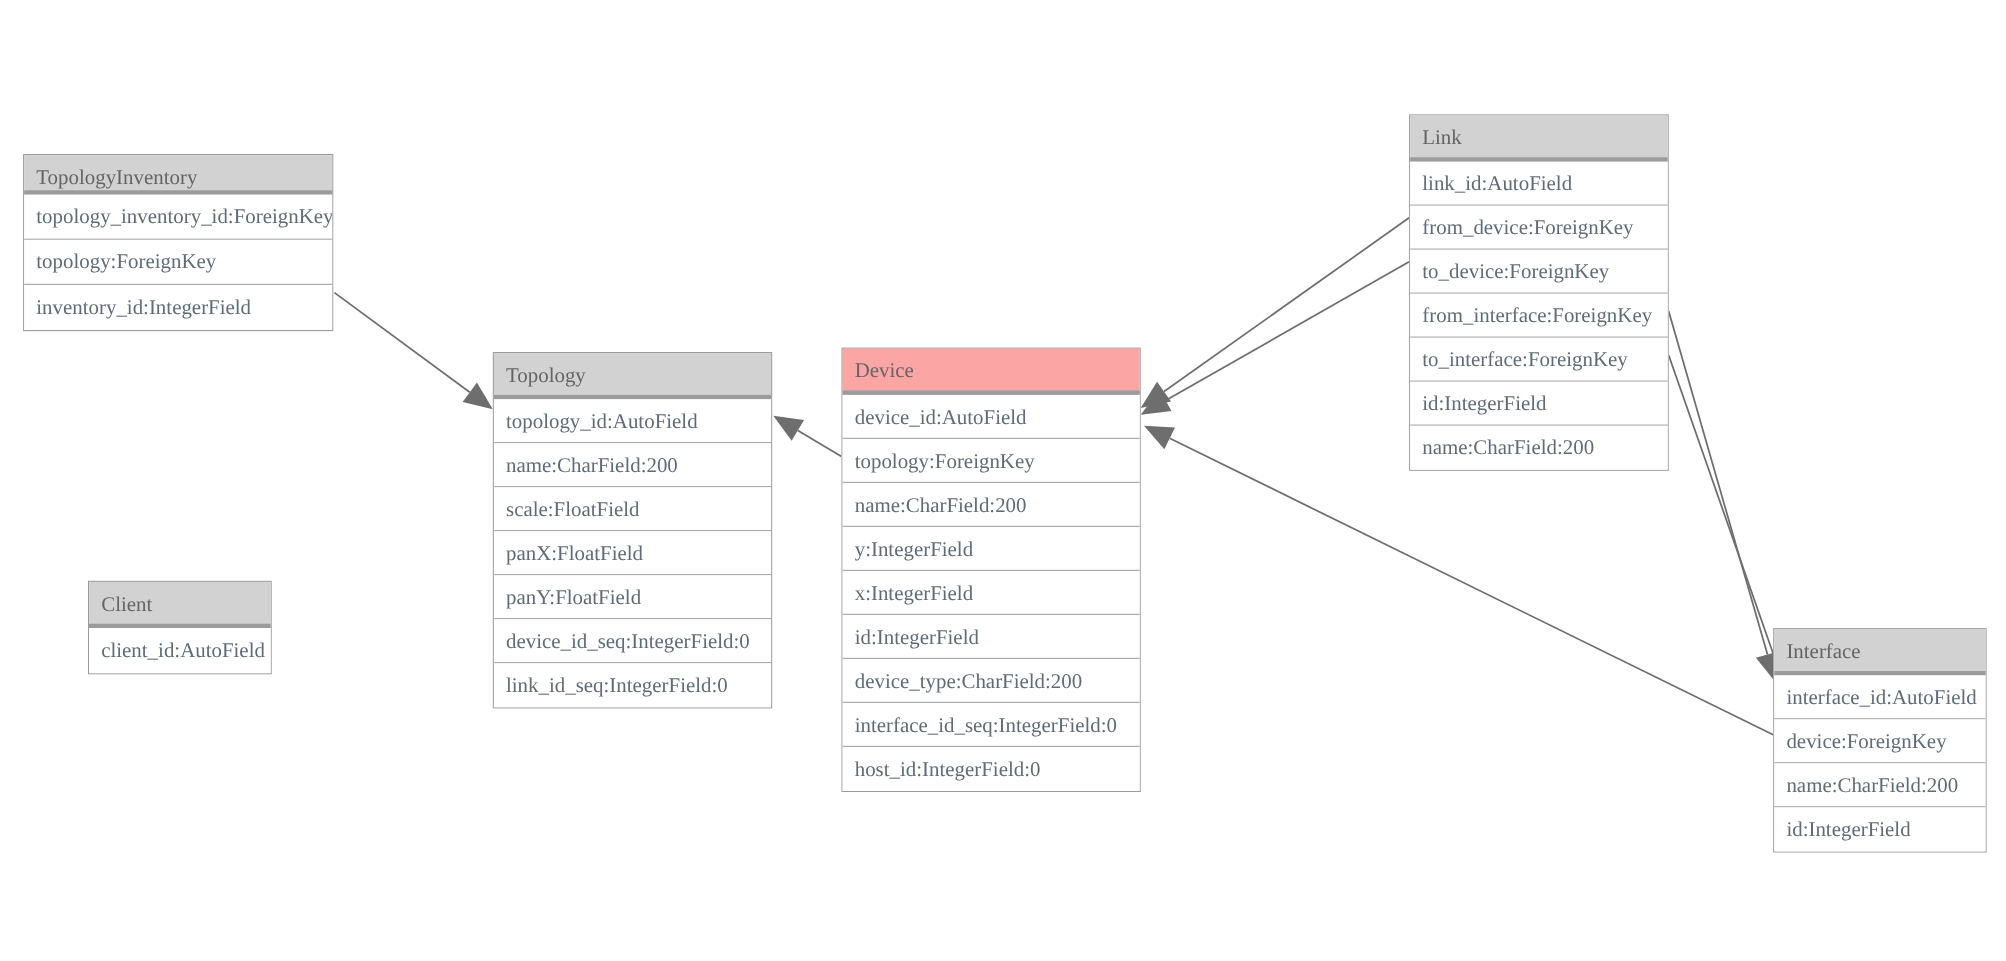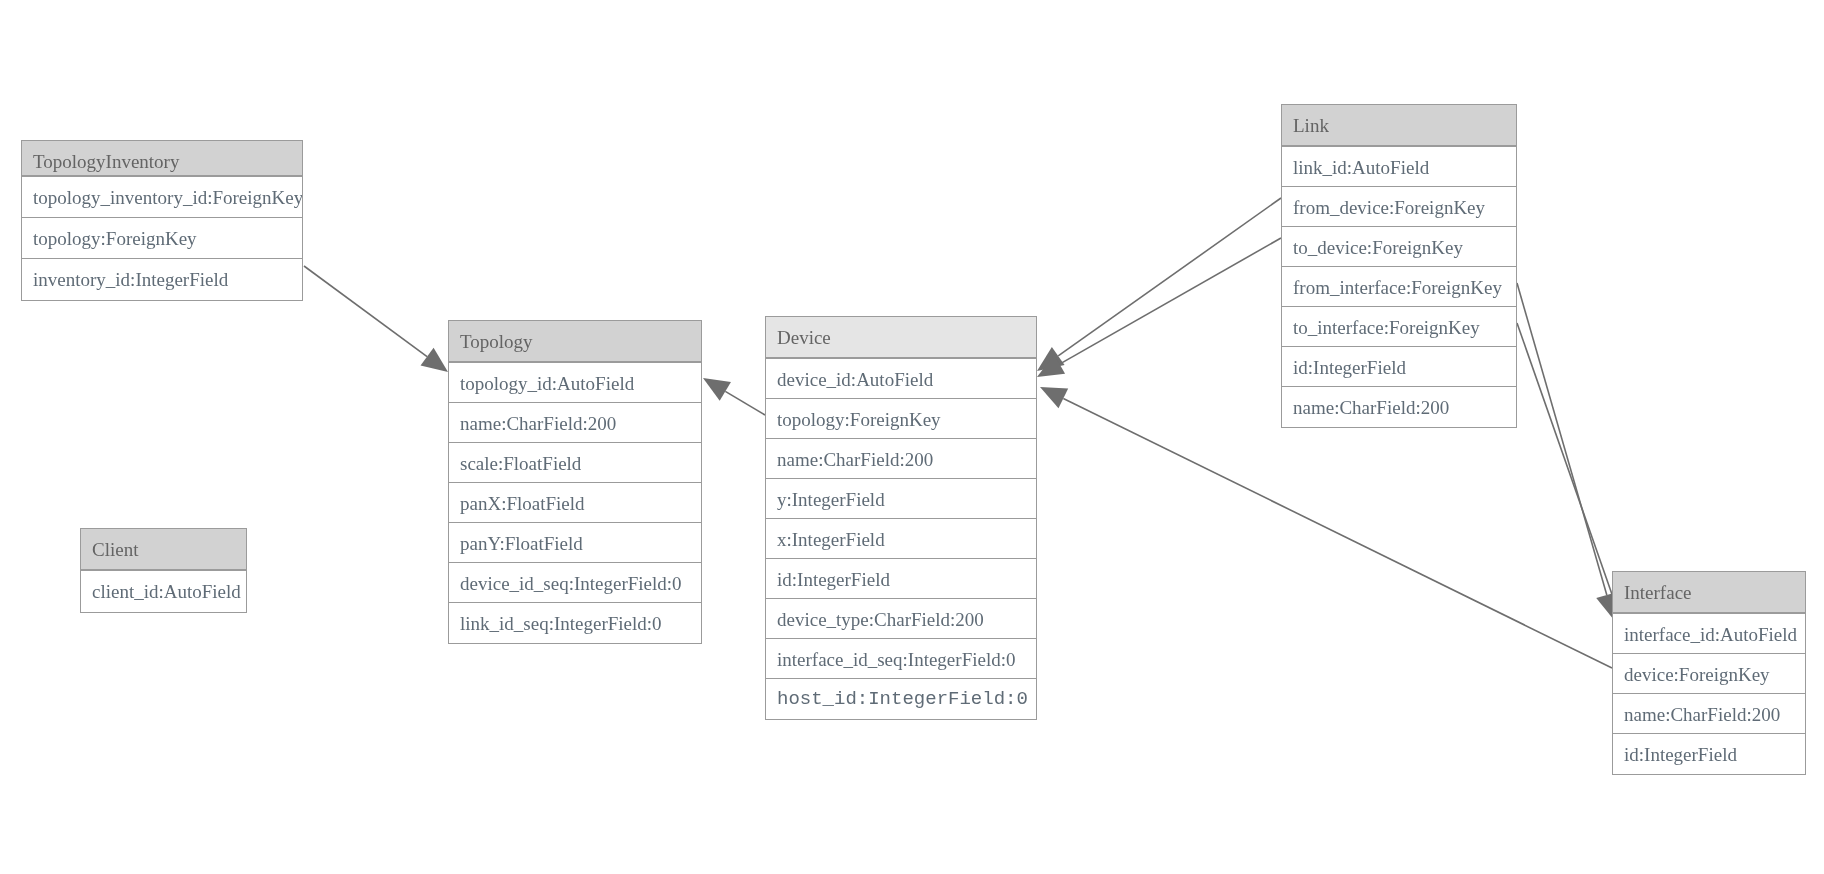--- a/index.html
+++ b/index.html
@@ -32,21 +32,21 @@
   .entity {
     position: absolute;
     z-index: 2;
     box-sizing: border-box;
     border: 1px solid #9b9b9b;
     background: #ffffff;
   }
   .entity-header {
     box-sizing: border-box;
     background: #d2d2d2;
-    border-bottom: 2px solid #737373;
+    border-bottom: 4px solid #737373;
     color: #646464;
     font-size: 19px;
     line-height: 1;
     padding: 11px 10px 11px 11px;
     white-space: nowrap;
     overflow: hidden;
   }
   .entity-rows {
     display: block;
   }
@@ -115,31 +115,31 @@
         <div class="entity-row" style="height: 40px; color: rgb(95, 107, 118); border-bottom-color: rgb(155, 155, 155);">topology_id:AutoField</div>
         <div class="entity-row" style="height: 40px; color: rgb(95, 107, 118); border-bottom-color: rgb(155, 155, 155);">name:CharField:200</div>
         <div class="entity-row" style="height: 40px; color: rgb(95, 107, 118); border-bottom-color: rgb(155, 155, 155);">scale:FloatField</div>
         <div class="entity-row" style="height: 40px; color: rgb(95, 107, 118); border-bottom-color: rgb(155, 155, 155);">panX:FloatField</div>
         <div class="entity-row" style="height: 40px; color: rgb(95, 107, 118); border-bottom-color: rgb(155, 155, 155);">panY:FloatField</div>
         <div class="entity-row" style="height: 40px; color: rgb(95, 107, 118); border-bottom-color: rgb(155, 155, 155);">device_id_seq:IntegerField:0</div>
         <div class="entity-row" style="height: 40px; color: rgb(95, 107, 118); border-bottom-color: rgb(155, 155, 155);">link_id_seq:IntegerField:0</div>
       </div>
     </div>
     <div class="entity" style="left: 765px; top: 316px; width: 272px; border-color: rgb(155, 155, 155);">
-      <div class="entity-header" style="height: 42px; background: #e5e5e5; color: rgb(100, 100, 100); border-bottom-color: rgb(155, 155, 155);">Device</div>
+      <div class="entity-header" style="height: 42px; background: #fca5a5; color: rgb(100, 100, 100); border-bottom-color: rgb(155, 155, 155);">Device</div>
       <div class="entity-rows">
         <div class="entity-row" style="height: 40px; color: rgb(95, 107, 118); border-bottom-color: rgb(155, 155, 155);">device_id:AutoField</div>
         <div class="entity-row" style="height: 40px; color: rgb(95, 107, 118); border-bottom-color: rgb(155, 155, 155);">topology:ForeignKey</div>
         <div class="entity-row" style="height: 40px; color: rgb(95, 107, 118); border-bottom-color: rgb(155, 155, 155);">name:CharField:200</div>
         <div class="entity-row" style="height: 40px; color: rgb(95, 107, 118); border-bottom-color: rgb(155, 155, 155);">y:IntegerField</div>
         <div class="entity-row" style="height: 40px; color: rgb(95, 107, 118); border-bottom-color: rgb(155, 155, 155);">x:IntegerField</div>
         <div class="entity-row" style="height: 40px; color: rgb(95, 107, 118); border-bottom-color: rgb(155, 155, 155);">id:IntegerField</div>
         <div class="entity-row" style="height: 40px; color: rgb(95, 107, 118); border-bottom-color: rgb(155, 155, 155);">device_type:CharField:200</div>
         <div class="entity-row" style="height: 40px; color: rgb(95, 107, 118); border-bottom-color: rgb(155, 155, 155);">interface_id_seq:IntegerField:0</div>
-        <div class="entity-row" style="height: 40px; color: rgb(95, 107, 118); border-bottom-color: rgb(155, 155, 155); font-family: Liberation Mono, monospace;">host_id:IntegerField:0</div>
+        <div class="entity-row" style="height: 40px; color: rgb(95, 107, 118); border-bottom-color: rgb(155, 155, 155);">host_id:IntegerField:0</div>
       </div>
     </div>
     <div class="entity" style="left: 1281px; top: 104px; width: 236px; border-color: rgb(155, 155, 155);">
       <div class="entity-header" style="height: 42px; background: rgb(210, 210, 210); color: rgb(100, 100, 100); border-bottom-color: rgb(155, 155, 155);">Link</div>
       <div class="entity-rows">
         <div class="entity-row" style="height: 40px; color: rgb(95, 107, 118); border-bottom-color: rgb(155, 155, 155);">link_id:AutoField</div>
         <div class="entity-row" style="height: 40px; color: rgb(95, 107, 118); border-bottom-color: rgb(155, 155, 155);">from_device:ForeignKey</div>
         <div class="entity-row" style="height: 40px; color: rgb(95, 107, 118); border-bottom-color: rgb(155, 155, 155);">to_device:ForeignKey</div>
         <div class="entity-row" style="height: 40px; color: rgb(95, 107, 118); border-bottom-color: rgb(155, 155, 155);">from_interface:ForeignKey</div>
         <div class="entity-row" style="height: 40px; color: rgb(95, 107, 118); border-bottom-color: rgb(155, 155, 155);">to_interface:ForeignKey</div>

